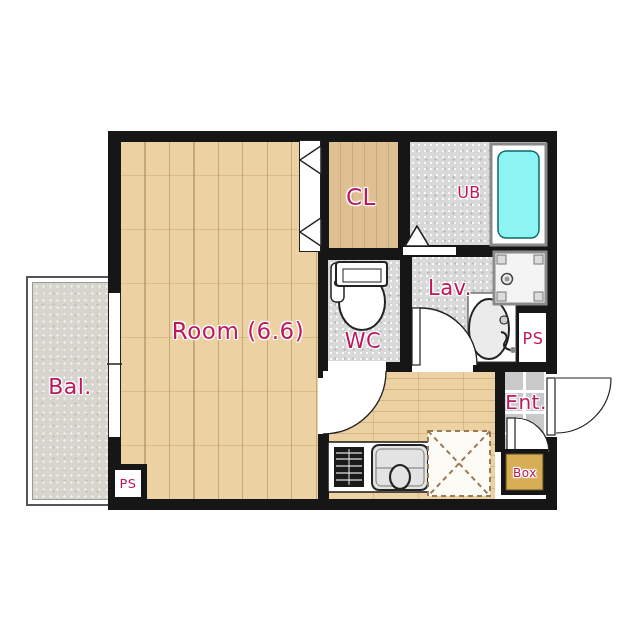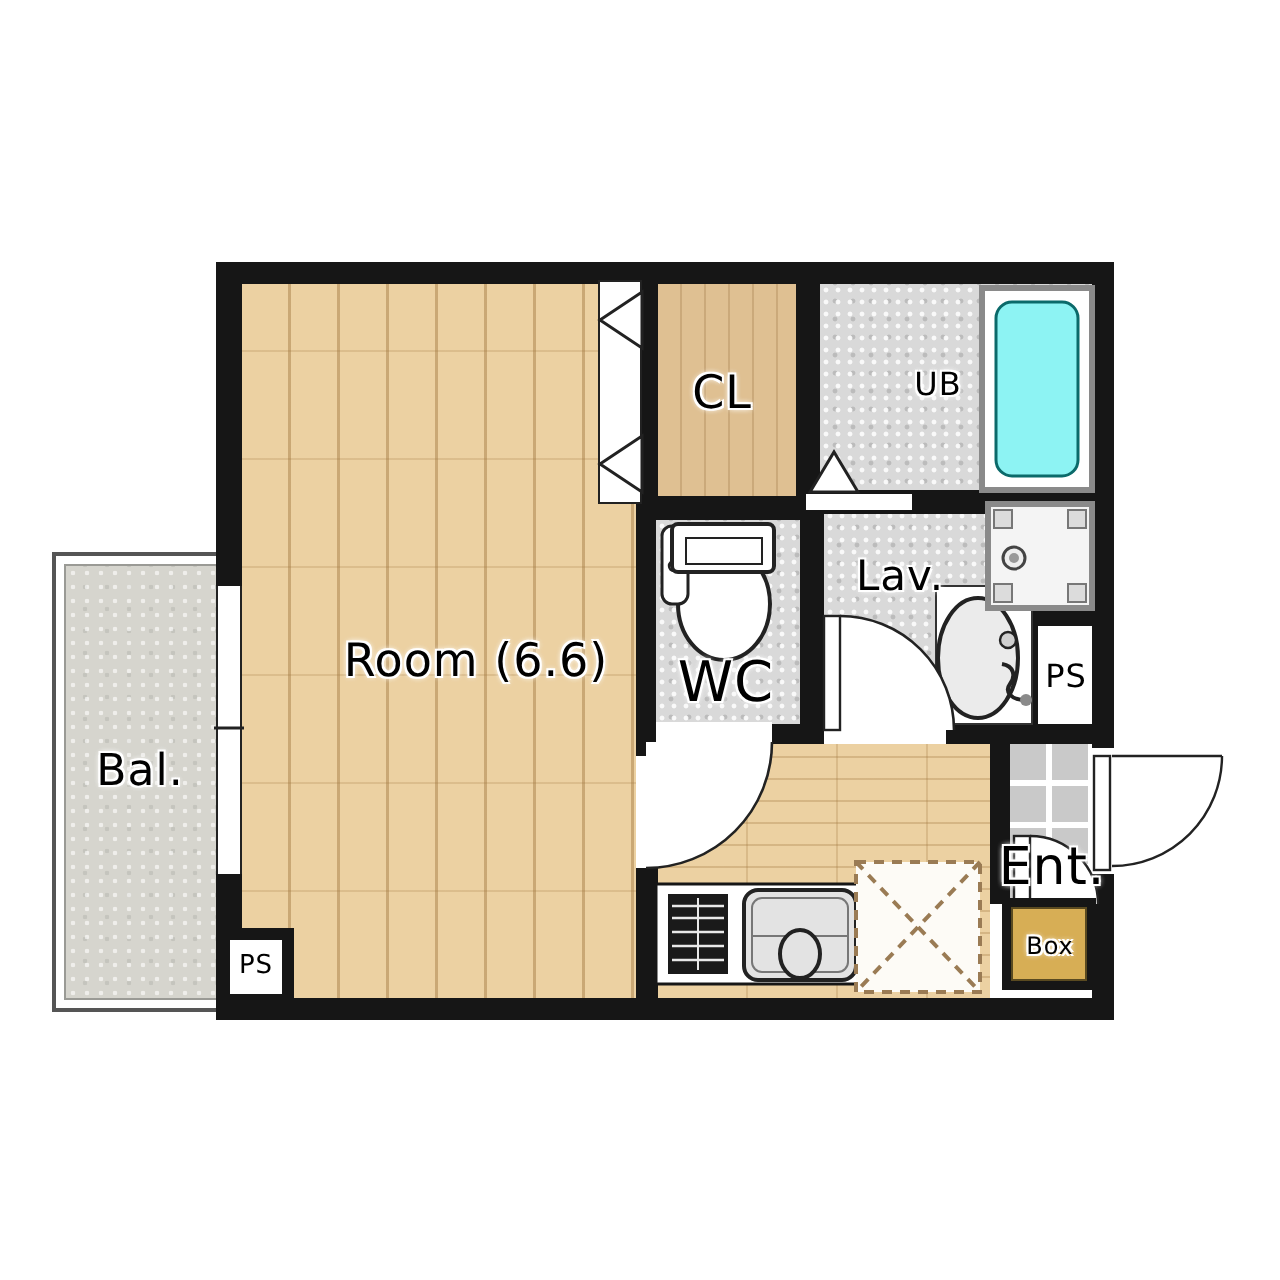--- a/index.html
+++ b/index.html
@@ -27,21 +27,21 @@
                      radial-gradient(rgba(120,120,115,.18) 1px,transparent 1.3px);
     background-size:7px 7px,11px 11px;background-position:0 0,4px 5px;border:1px solid #9a9a95;}
   .bal-frame{border:2px solid #555;background:#fff;}
   .f-ent{background-color:var(--entrance-tile,#c9c9c9);
     background-image:repeating-linear-gradient(to right,transparent 0 18px,#fff 18px 21px),
                      repeating-linear-gradient(to bottom,transparent 0 18px,#fff 18px 21px);}
   .white-box{background:#fff;}
   .cl-door{background:#fff;border:1px solid #222;}
   .window{background:#fff;border-left:1px solid #222;border-right:1px solid #222;}
   
-  .lbl{position:absolute;transform:translate(-50%,-50%);color:#000000;white-space:nowrap;
+  .lbl{position:absolute;transform:translate(-50%,-50%);color:#be185d;white-space:nowrap;
        text-shadow:-1px -1px 0 #fff,1px -1px 0 #fff,-1px 1px 0 #fff,1px 1px 0 #fff,0 0 3px #fff,0 0 3px #fff;
        font-weight:500;letter-spacing:.5px;}
   svg.overlay{position:absolute;left:0;top:0;pointer-events:none;}
 </style>
 </head>
 <body>
 
 <div id="plan">
 
   <div class="abs bal-frame" style="left:26px;top:276px;width:88px;height:230px;"></div>
@@ -177,20 +177,20 @@
     <g>
       <rect x="501" y="449" width="47" height="46" style="fill:var(--wall,#161616)"></rect>
       <rect x="506" y="454" width="37" height="36" style="fill:var(--box,#d7ae55)" stroke="#5a4a20" stroke-width="1"></rect>
     </g>
   </svg>
 
   <div class="lbl" style="left:222px;top:331px;font-size:23px;padding-left:32px;">Room (6.6)</div>
   <div class="lbl" style="left:70px;top:386px;font-size:22px;">Bal.</div>
   <div class="lbl" style="left:361px;top:197px;font-size:23px;">CL</div>
   <div class="lbl" style="left:469px;top:192px;font-size:16px;">UB</div>
-  <div class="lbl" style="left:363px;top:341px;font-size:28px;">WC</div>
+  <div class="lbl" style="left:363px;top:341px;font-size:21px;">WC</div>
   <div class="lbl" style="left:450px;top:288px;font-size:21px;">Lav.</div>
   <div class="lbl" style="left:533px;top:338px;font-size:16px;">PS</div>
-  <div class="lbl" style="left:526px;top:402px;font-size:26px;margin-top:32px;">Ent.</div>
+  <div class="lbl" style="left:526px;top:402px;font-size:20px;">Ent.</div>
   <div class="lbl" style="left:525px;top:473px;font-size:12px;">Box</div>
   <div class="lbl" style="left:128px;top:483px;font-size:13px;">PS</div>
 
 </div>
 
 </body></html>

